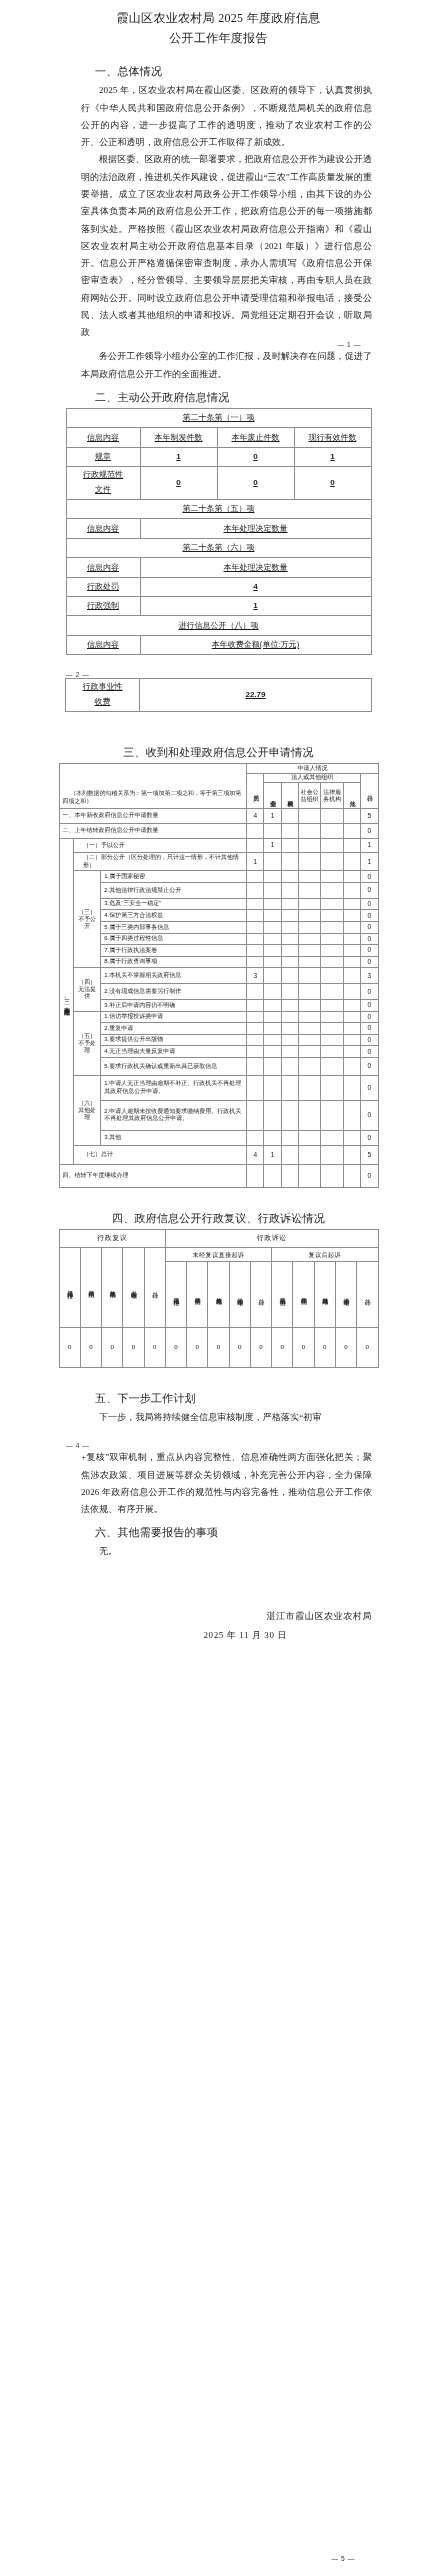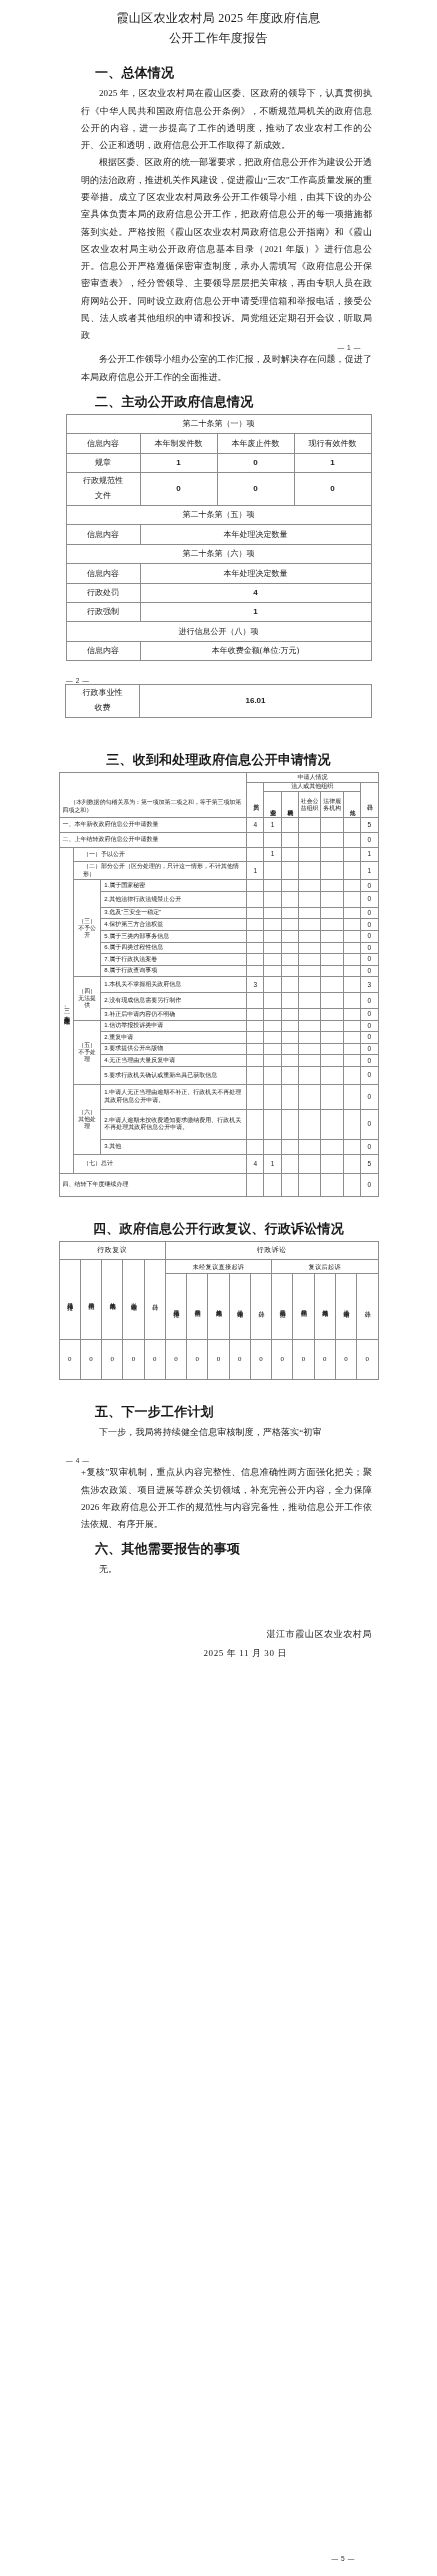--- a/index.html
+++ b/index.html
@@ -22,22 +22,22 @@
     font-size:12px;
     line-height:1.72;
     font-weight:400;
     letter-spacing:0.3px;
     padding-top:7.5px;
     font-family:"Liberation Serif","DejaVu Serif",serif;
   }
   .doc-title .ln{display:block;}
   .section-h{
     font-family:"Liberation Sans","DejaVu Sans",sans-serif;
-    font-weight:bold;
-    font-size:13px;
+    font-weight:normal;
+    font-size:11px;
     margin:6.9px 0 3.1px 0;
     padding-left:95px;
     letter-spacing:0.2px;
   }
   .section-h.center{padding-left:0;text-align:center;}
   p.body{
     font-size:9px;
     line-height:1.92;
     text-align:justify;
     text-justify:inter-ideograph;
@@ -71,21 +71,21 @@
     border:0.6px solid #8d8d8d;
     font-weight:normal;
     text-align:center;
     vertical-align:middle;
     padding:1.2px 1.2px;
     font-size:7.8px;
     line-height:1.45;
     font-family:"Liberation Serif","DejaVu Serif",serif;
   }
   
-  table.t-main{width:306px;}
+  table.t-main{width:306px;text-decoration:underline;}
   table.t-main td{height:16px;font-size:8px;}
   table.t-main td.num{
     font-family:"Liberation Sans","DejaVu Sans",sans-serif;
     font-weight:bold;font-size:8px;
   }
   table.t-main td.two-line{line-height:1.85;}
 
   
   table.t-apply{width:320px;font-family:"Liberation Sans","DejaVu Sans",sans-serif;}
   table.t-apply td{
@@ -246,21 +246,21 @@
     <colgroup>
         <col style="width:74px">
         <col style="width:232px">
       </colgroup>
     <tbody>
       <tr>
         <td class="two-line" style="height:29px">
           <span>行政事业性</span><br>
           <span>收费</span>
         </td>
-        <td class="num">16.01</td>
+        <td class="num">22.79</td>
       </tr>
     </tbody>
   </table>
 
   <div class="spacer-l"></div>
 
   <div class="section-h center">三、收到和处理政府信息公开申请情况</div>
 
   <table class="gt t-apply">
     <colgroup>

